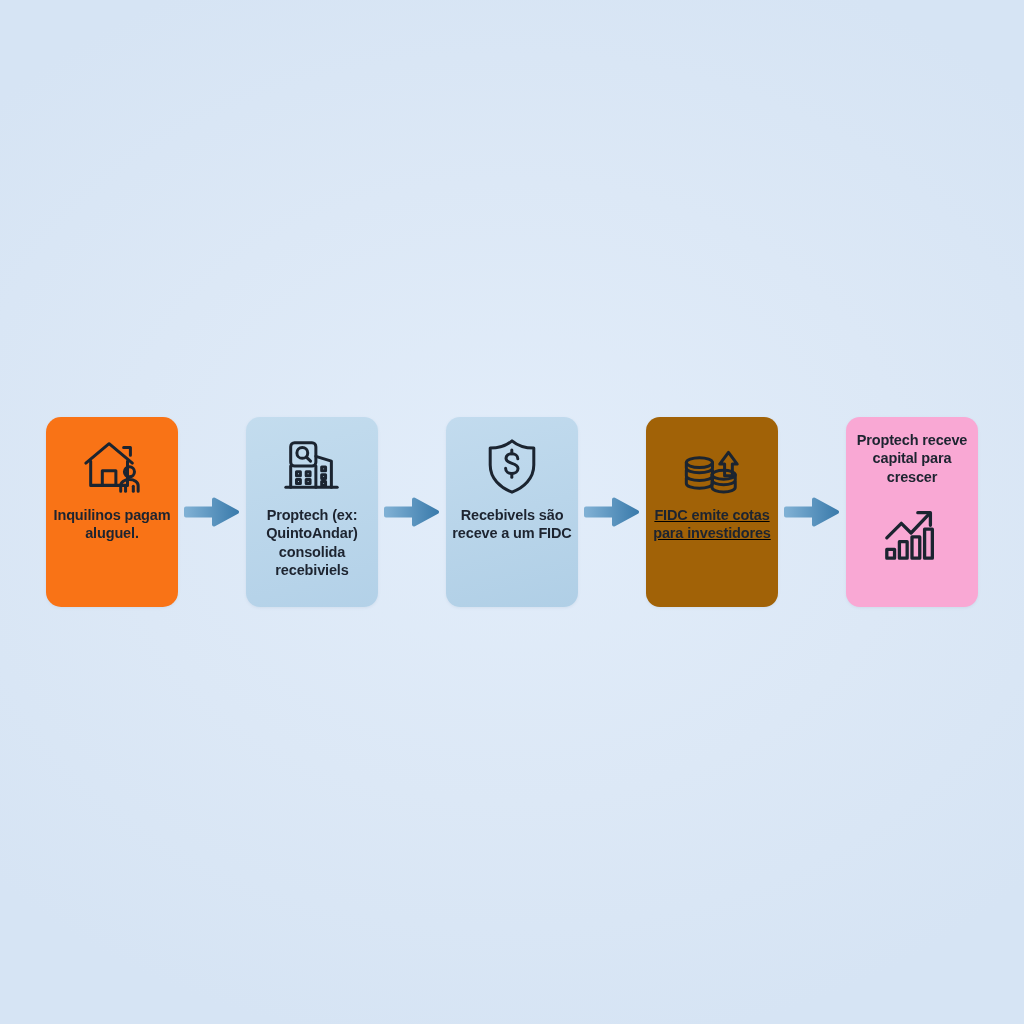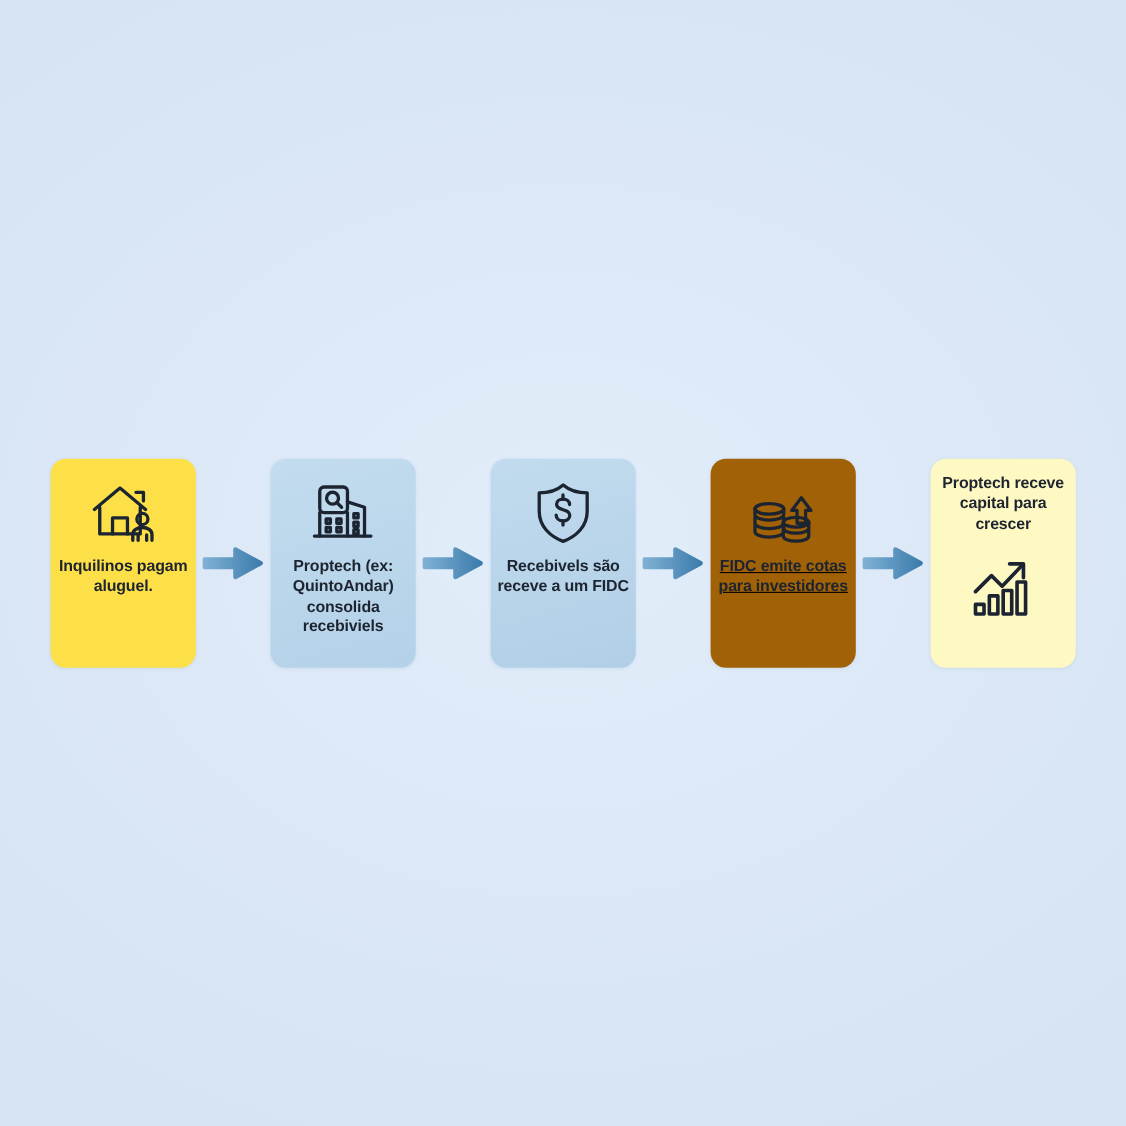--- a/index.html
+++ b/index.html
@@ -88,21 +88,21 @@
     background:linear-gradient(165deg,#c3dcee 0%,#b3d1e8 100%);
   }
 </style>
 </head>
 <body>
 
 <div id="bg-gradient"></div>
 
 <div id="flow-container">
 
-  <div class="flow-card icon-top" style="background:#fde047;">
+  <div class="flow-card icon-top" style="background:#f97316;border-radius:15px;">
     <div class="card-icon">
       <svg viewBox="0 0 64 64" fill="none" stroke="#1b2430" stroke-width="3.1" stroke-linecap="round" stroke-linejoin="round">
         <path d="M5 29 L29 9 L53 29"></path>
         <path d="M10 27 V52 H48 V27"></path>
         <path d="M44 13 H51 V21"></path>
         <path d="M22 52 V37 H36 V52"></path>
         <circle cx="50" cy="38" r="5.2"></circle>
         <path d="M41 58 V52.5 C41 48.6 45 46 50 46 C55 46 59 48.6 59 52.5 V58"></path>
         <path d="M46 58 V53"></path>
         <path d="M54 58 V53"></path>
@@ -202,21 +202,21 @@
       <defs>
         <linearGradient id="ag4" x1="0" y1="0" x2="1" y2="0">
           <stop offset="0" stop-color="#7fb0d4"></stop>
           <stop offset="1" stop-color="#3c7cac"></stop>
         </linearGradient>
       </defs>
       <path d="M2 13.5 H30 V4.5 L53 17 L30 29.5 V20.5 H2 Z" fill="url(#ag4)" stroke="url(#ag4)" stroke-width="4" stroke-linejoin="round" stroke-linecap="round"></path>
     </svg>
   </div>
 
-  <div class="flow-card text-top" style="background:#fef9c3;">
+  <div class="flow-card text-top" style="background:#f9a8d4;">
     <div class="card-label">Proptech receve capital para crescer</div>
     <div class="card-icon">
       <svg viewBox="0 0 64 64" fill="none" stroke="#1b2430" stroke-width="3.4" stroke-linecap="round" stroke-linejoin="round">
         <path d="M6 37 L21 22 L31 32 L50 12"></path>
         <path d="M38 11 H51 V24"></path>
         <rect x="6" y="49" width="8" height="9"></rect>
         <rect x="19" y="41" width="8" height="17"></rect>
         <rect x="32" y="36" width="8" height="22"></rect>
         <rect x="45" y="28" width="8" height="30"></rect>
       </svg>

